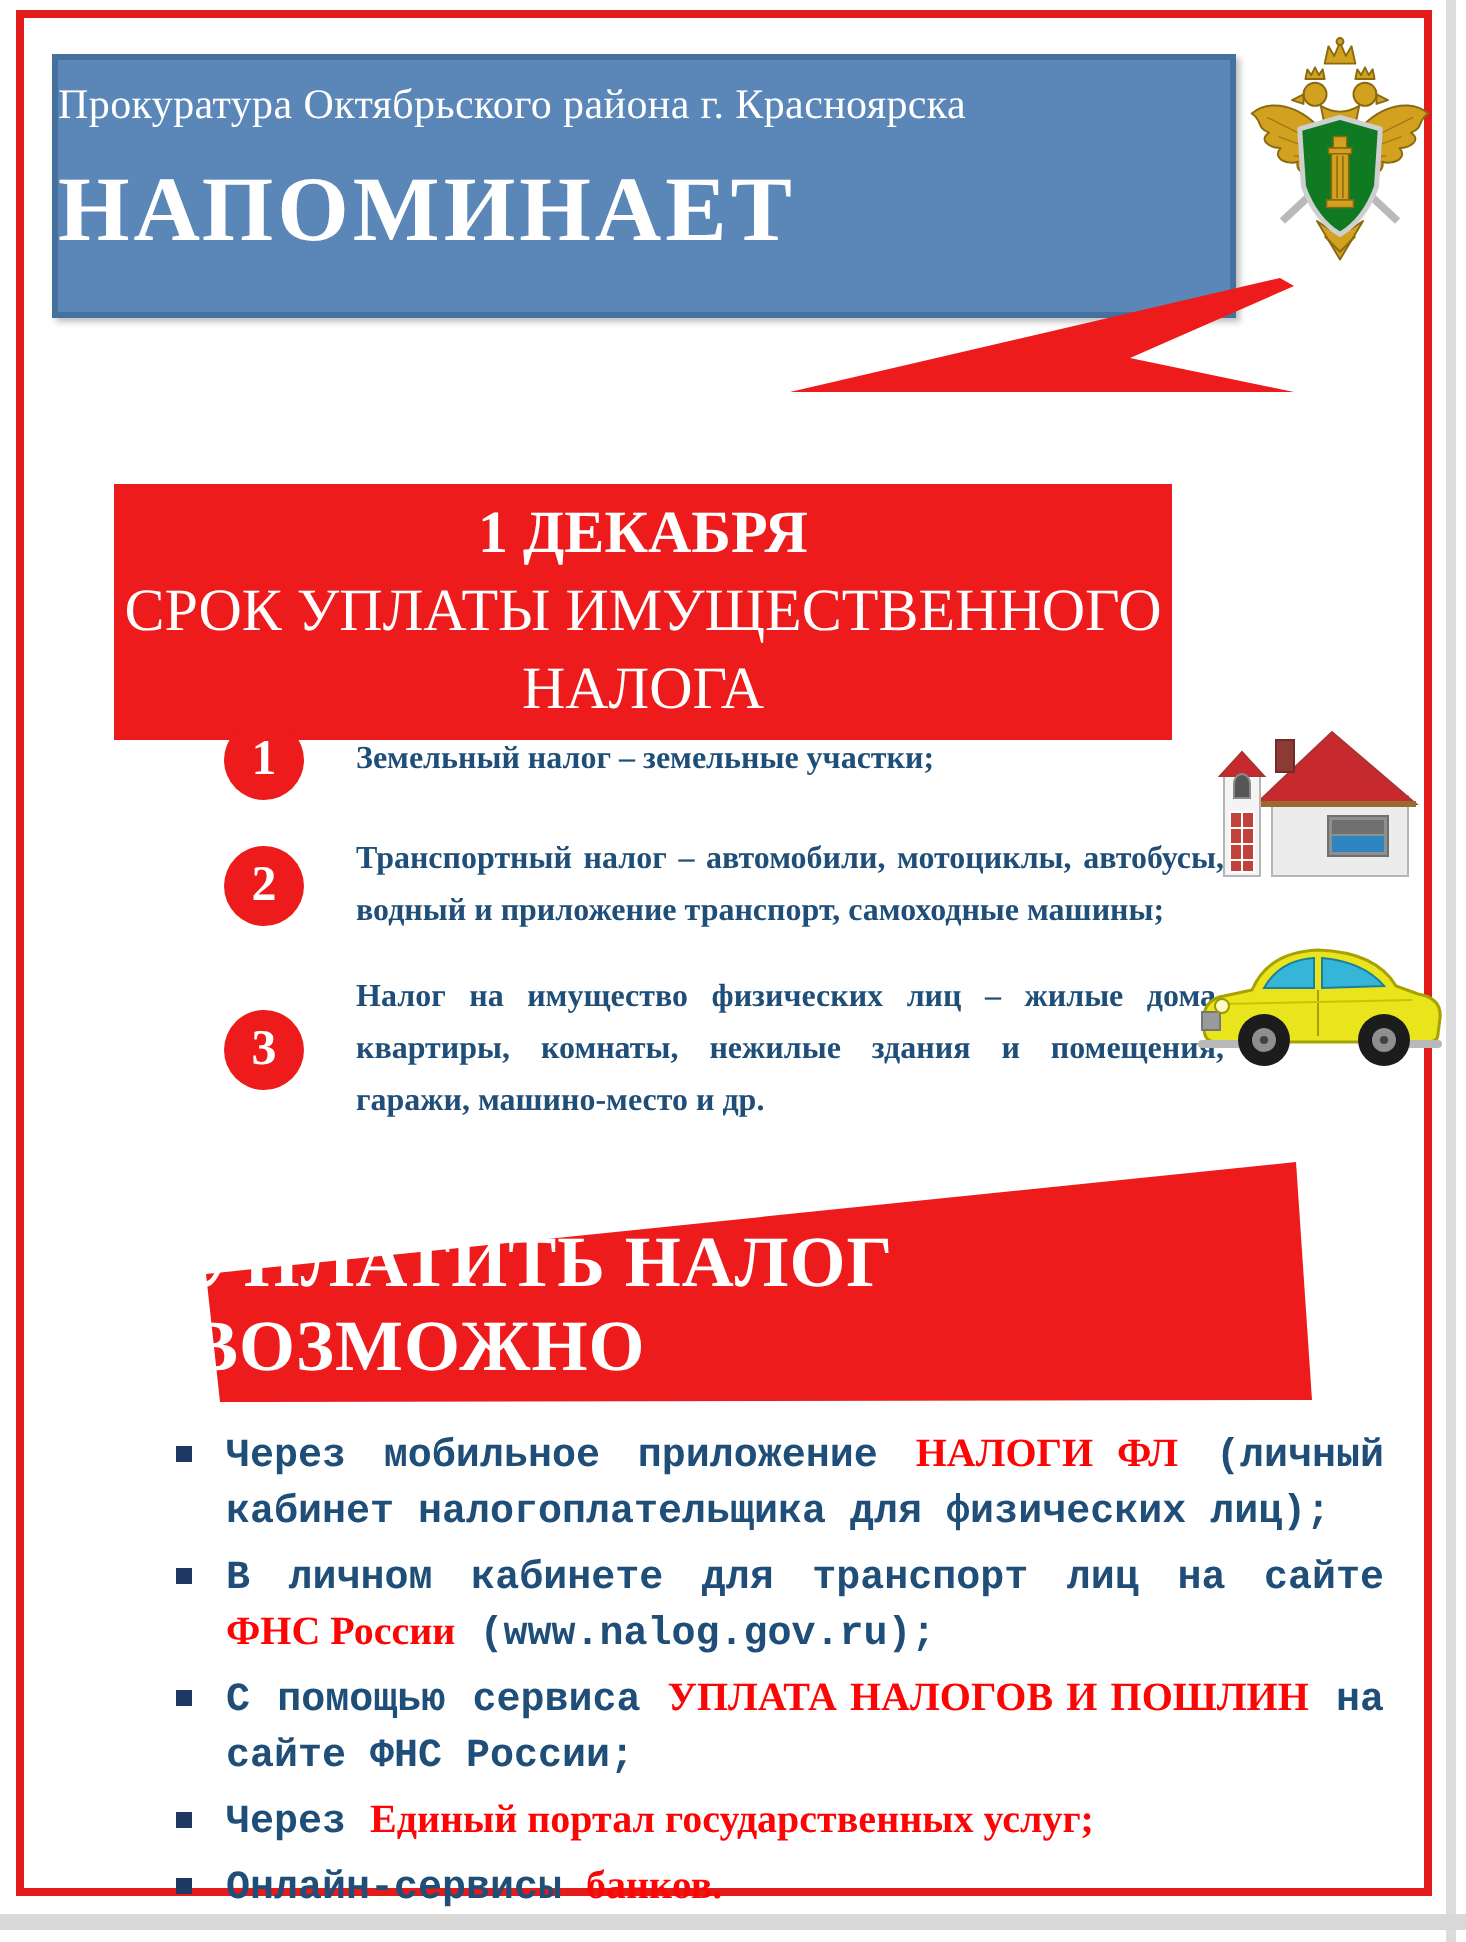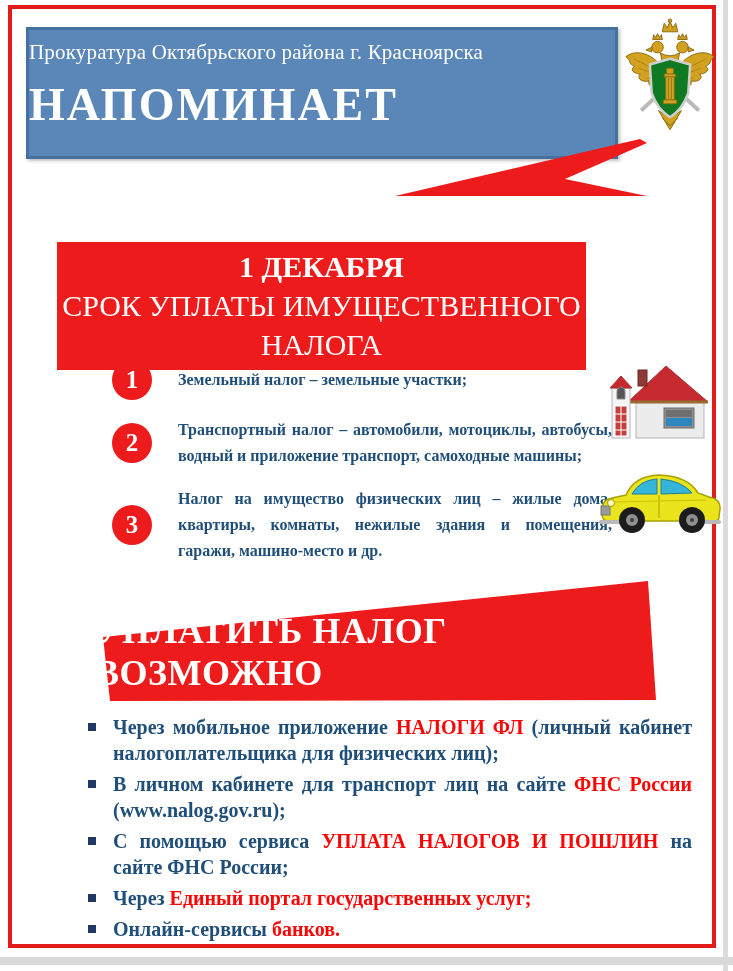--- a/index.html
+++ b/index.html
@@ -46,21 +46,21 @@
   .pay-banner-shape{position:absolute;left:95px;top:578px;}
   .pay-banner-label{
     position:absolute;left:95px;top:578px;width:570px;height:128px;
     display:flex;align-items:center;justify-content:center;padding-top:20px;box-sizing:border-box;
     color:#fff;font-size:36px;font-weight:bold;letter-spacing:.5px;
   }
   .methods{position:absolute;left:88px;top:714px;width:604px;}
   .method-row{display:flex;margin-bottom:5px;}
   .bullet{flex:0 0 8px;width:8px;height:8px;background:var(--bullet);margin-top:9px;margin-right:17px;}
   .method-text{font-size:20px;font-weight:bold;color:var(--ink);text-align:justify;line-height:26px;flex:1;}
-  .seg-blue{color:var(--ink);}
+  .seg-blue{color:var(--ink);font-family:Liberation Mono, monospace;}
   .seg-red{color:var(--accent);}
   .fill-red{fill:var(--banner-red);}
 </style>
 </head>
 <body>
 
 <div class="edge-strip-right"></div>
 <div class="edge-strip-bottom"></div>
 <div class="frame"></div>
 

